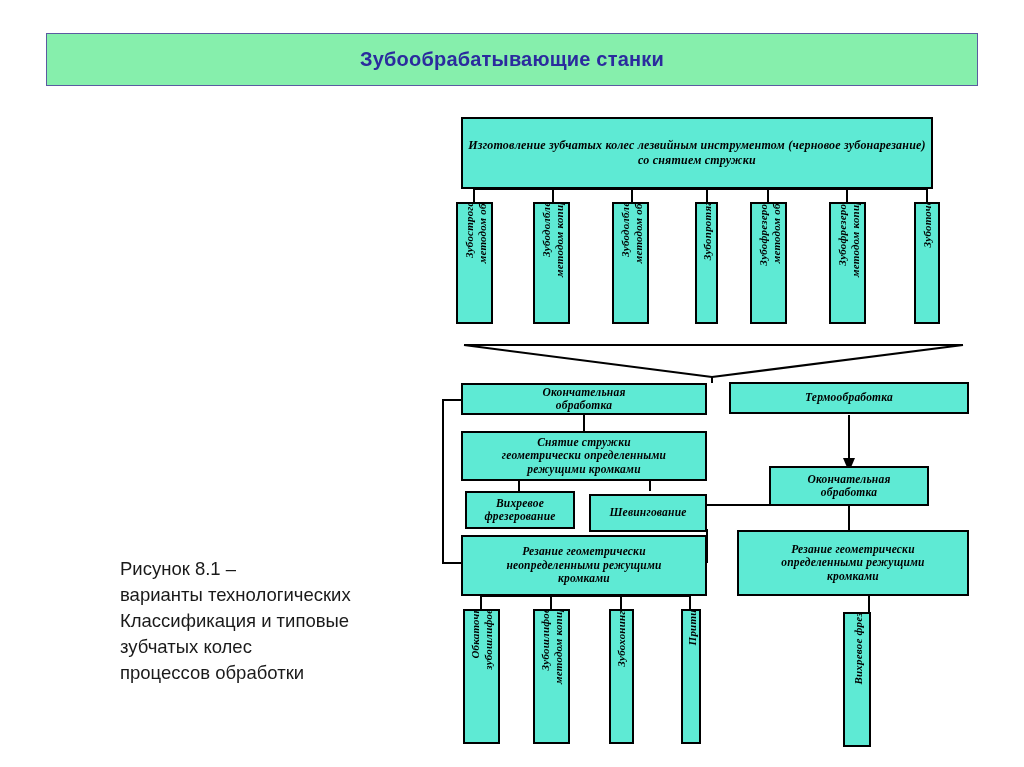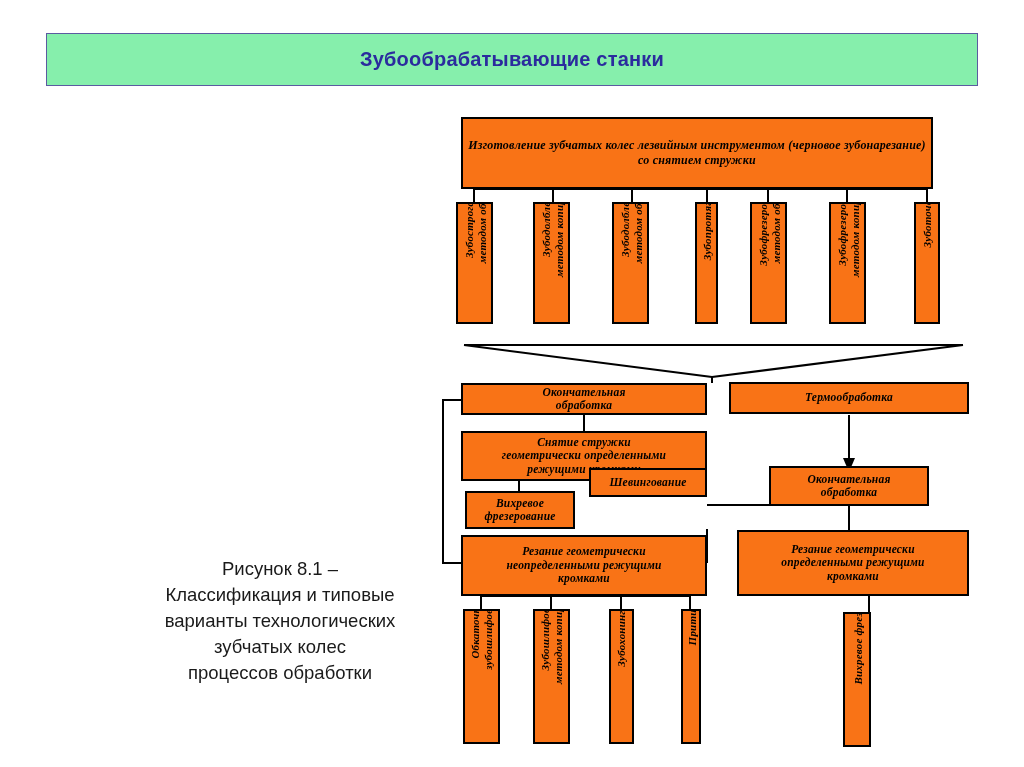--- a/index.html
+++ b/index.html
@@ -17,32 +17,32 @@
     display:flex;align-items:center;justify-content:center;
   }
   #title-bar .title-text{
     color:#2b2b9e;font-size:20px;font-weight:bold;
     font-family:"Liberation Sans", sans-serif;letter-spacing:.2px;
   }
 
   
   #caption{
     position:absolute;left:120px;top:556px;width:320px;
-    text-align:center;color:#1a1a1a;font-size:18.5px;line-height:26px;
+    text-align:left;color:#1a1a1a;font-size:18.5px;line-height:26px;
     font-family:"Liberation Sans", sans-serif;
   }
   #caption div{white-space:nowrap;}
 
   
   #diagram{position:absolute;left:0;top:0;width:1024px;height:767px;}
   #svg-lines{position:absolute;left:0;top:0;width:1024px;height:767px;}
 
   .node{
     position:absolute;box-sizing:border-box;
-    border:2px solid #000;background:#f97316;
+    border:2px solid #000;background:#5eead4;
     display:flex;align-items:center;justify-content:flex-start;
     text-align:center;color:#000;
     font-family:"Liberation Serif", serif;
     font-style:italic;font-weight:bold;
   }
   .node .txt{display:block;width:100%;}
 
   
   .h-node{font-size:11.5px;line-height:13.5px;letter-spacing:.2px;}
   .h-node.big{font-size:12px;line-height:15px;}
@@ -61,22 +61,22 @@
 <body>
 
 <div id="page">
 
   <div id="title-bar">
     <span class="title-text">Зубообрабатывающие станки</span>
   </div>
 
   <div id="caption">
     <div>Рисунок 8.1 –</div>
+    <div>варианты технологических</div>
     <div>Классификация и типовые</div>
-    <div>варианты технологических</div>
     <div>зубчатых колес</div>
     <div>процессов обработки</div>
   </div>
 
   <div id="diagram">
 
     <svg id="svg-lines" viewBox="0 0 1024 767" xmlns="http://www.w3.org/2000/svg">
       <g stroke="#000" stroke-width="2" fill="none">
 
         <path d="M474,189 L474,202"></path>
@@ -157,21 +157,21 @@
     </div>
     <div class="node h-node" style="left:465px;top:491px;width:110px;height:38px;">
       <span class="txt" style="white-space:pre-line;">Вихревое
 фрезерование</span>
     </div>
     <div class="node h-node" style="left:461px;top:431px;width:246px;height:50px;">
       <span class="txt" style="white-space:pre-line;">Снятие стружки
 геометрически определенными
 режущими кромками</span>
     </div>
-    <div class="node h-node" style="left:589px;top:468px;width:118px;height:29px;">
+    <div class="node h-node" style="left:589px;top:494px;width:118px;height:38px;">
       <span class="txt" style="white-space:pre-line;">Шевингование</span>
     </div>
     <div class="node h-node" style="left:461px;top:535px;width:246px;height:61px;">
       <span class="txt" style="white-space:pre-line;">Резание геометрически
 неопределенными режущими
 кромками</span>
     </div>
 
     <div class="node v-node two" style="left: 463px; top: 609px; width: 37px; height: 135px; position: absolute;">
       <span class="txt" style="width: 131px; position: absolute; left: -49px; top: 0px; height: 33px; display: flex; align-items: center; justify-content: center; text-align: center;">Обкаточное

